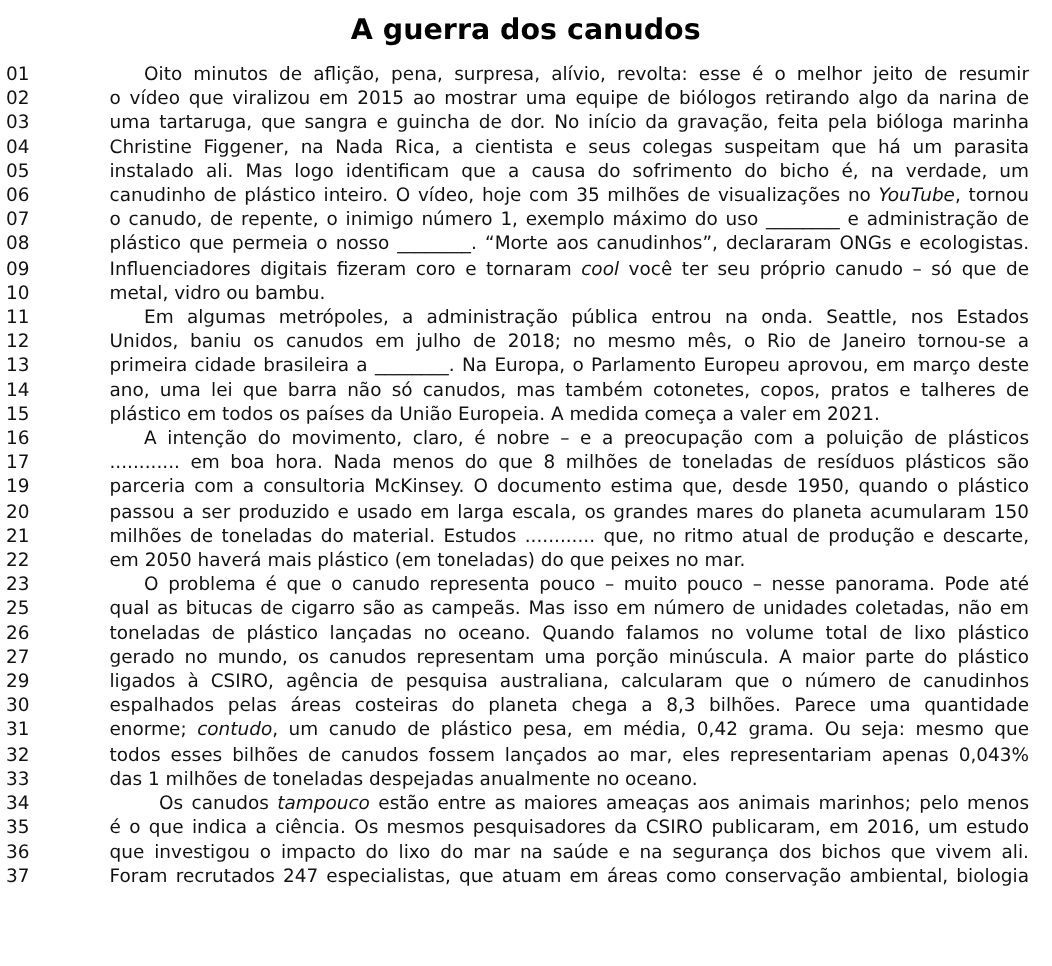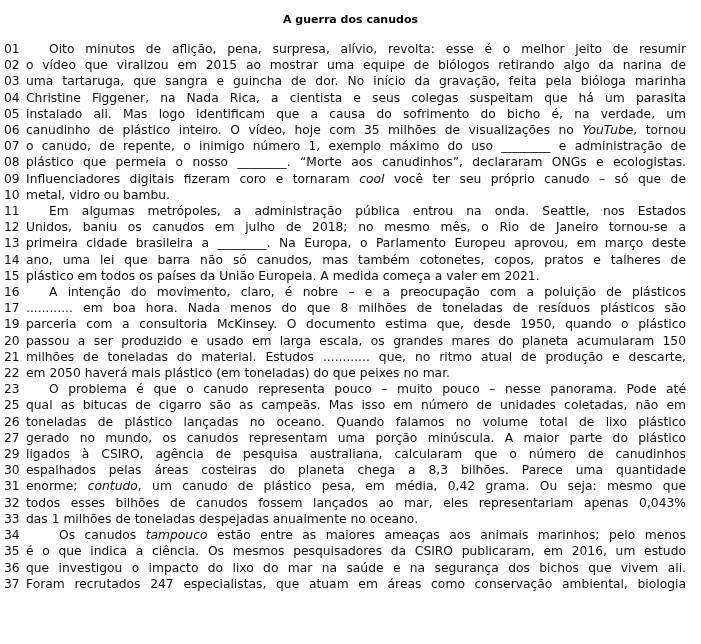--- a/index.html
+++ b/index.html
@@ -15,32 +15,33 @@
     color: #111111;
     font-family: "DejaVu Sans", sans-serif;
     font-size: 12.3px;
     overflow: hidden;
   }
   .title {
     margin: 0;
     padding-top: 12px;
     text-align: center;
     font-weight: bold;
-    font-size: 11px;
+    font-size: 19px;
     line-height: 16px;
     color: #000000;
   }
   .lines {
     margin-top: 13px;
   }
   .line {
     display: flex;
     align-items: flex-start;
     line-height: 16.2px;
     padding: 0 15px 0 4px;
+    gap: 47px;
   }
   .num {
     flex: 0 0 22px;
     width: 22px;
     text-align: left;
     white-space: nowrap;
   }
   .text {
     flex: 1 1 auto;
     min-width: 0;

